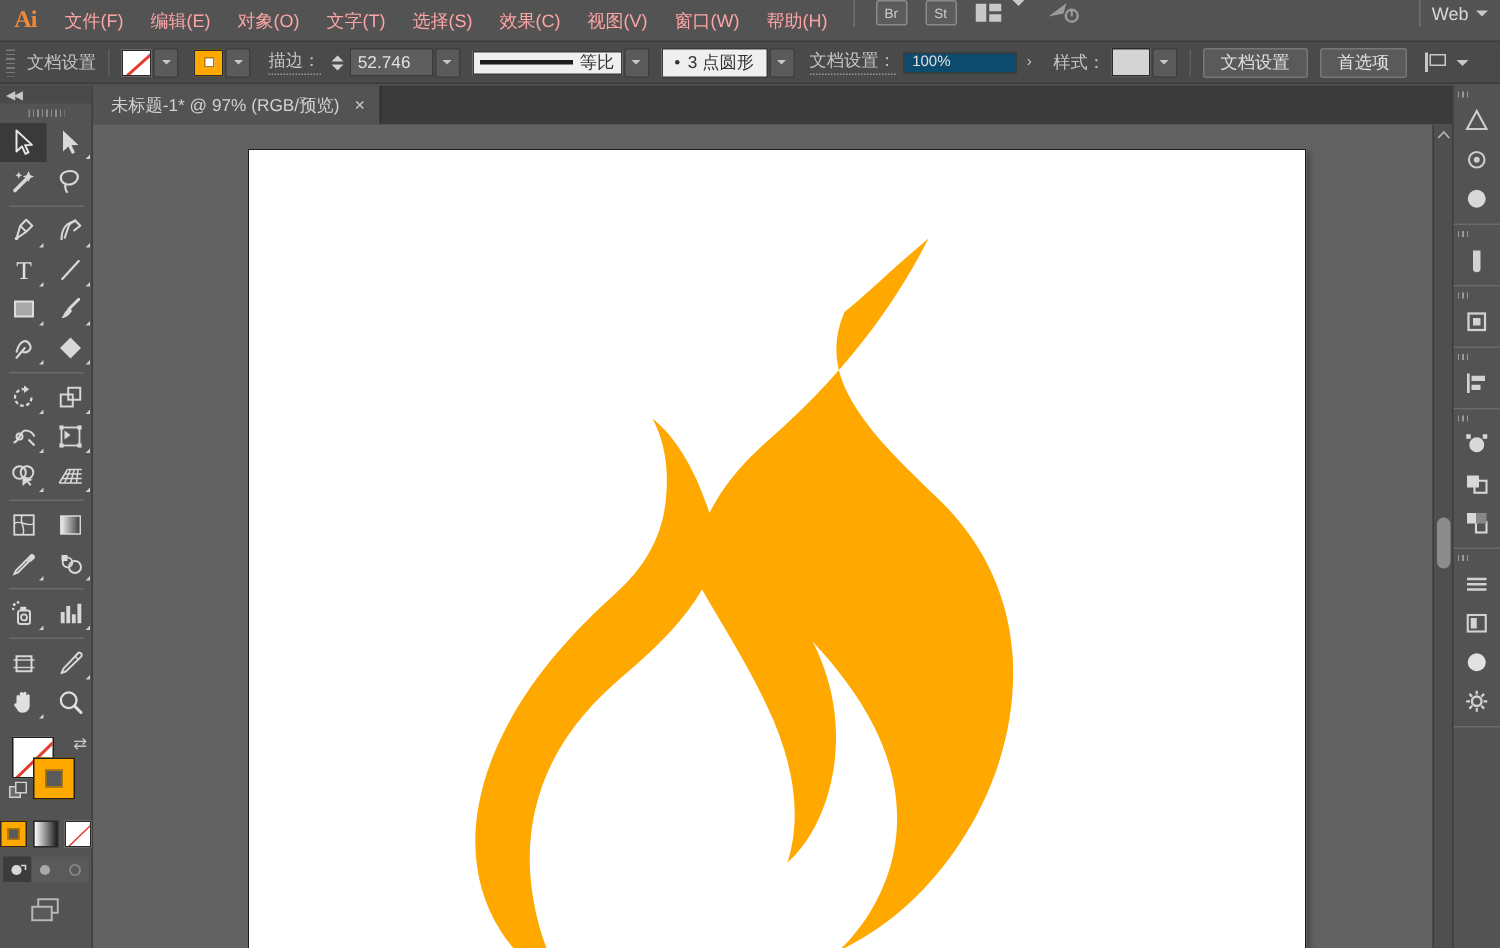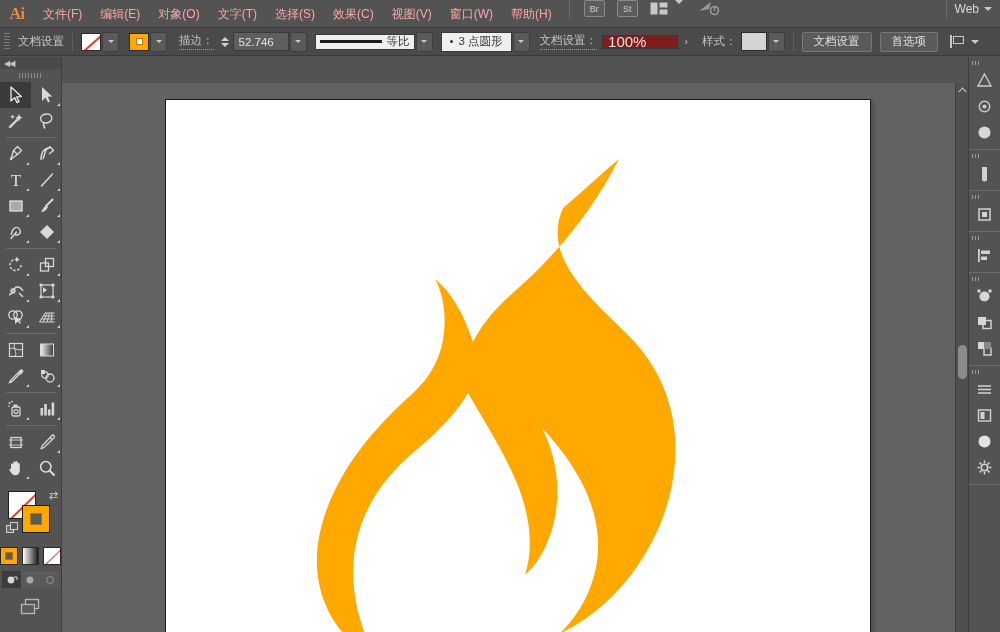--- a/index.html
+++ b/index.html
@@ -124,22 +124,22 @@
     display: flex; align-items: center; gap: 5px; padding: 0 4px;
   }
   .stroke-line { width: 62px; height: 3px; background: #1c1c1c; }
   .sp-text { color: #333; font-size: 11.5px; }
   .brush-field {
     height: 20px; background: #efefef; border: 1px solid #3a3a3a;
     display: flex; align-items: center; gap: 6px; padding: 0 8px;
   }
   .brush-dot { width: 3px; height: 3px; background: #333; border-radius: 50%; }
   .opacity-field {
-    height: 14px; min-width: 76px; background: #7f1d1d; border: 1px solid #3a3a3a;
-    color: #e2e2e2; font-size: 15px;
+    height: 14px; min-width: 76px; background: #0c4a6e; border: 1px solid #3a3a3a;
+    color: #e2e2e2; font-size: 10px;
     display: flex; align-items: center; padding: 0 5px;
   }
   .arrow-btn {
     width: 16px; height: 19px; color: #c8c8c8; font-size: 10px;
     display: flex; align-items: center; justify-content: center;
   }
   .style-swatch {
     width: 26px; height: 19px; background: #d4d4d4; border: 1px solid #2b2b2b;
   }
   .cb-button {
@@ -421,20 +421,26 @@
 
     <div class="cb-button">文档设置</div>
     <div style="width:8px"></div>
     <div class="cb-button">首选项</div>
 
     <div style="width:10px"></div>
     <div class="align-icon"></div>
     <div class="chev"></div>
   </div>
 
+  <div class="tabbar">
+    <div class="doc-tab">
+      <span>未标题-1* @ 97% (RGB/预览)</span>
+      <span class="tab-close">×</span>
+    </div>
+  </div>
 
   <div class="toolbar">
     <div class="tb-head">
       <span class="dbl">◀◀</span>
     </div>
     <div class="tb-grip">
         <i></i>
       </div>
 
     <div class="tool-grid">

